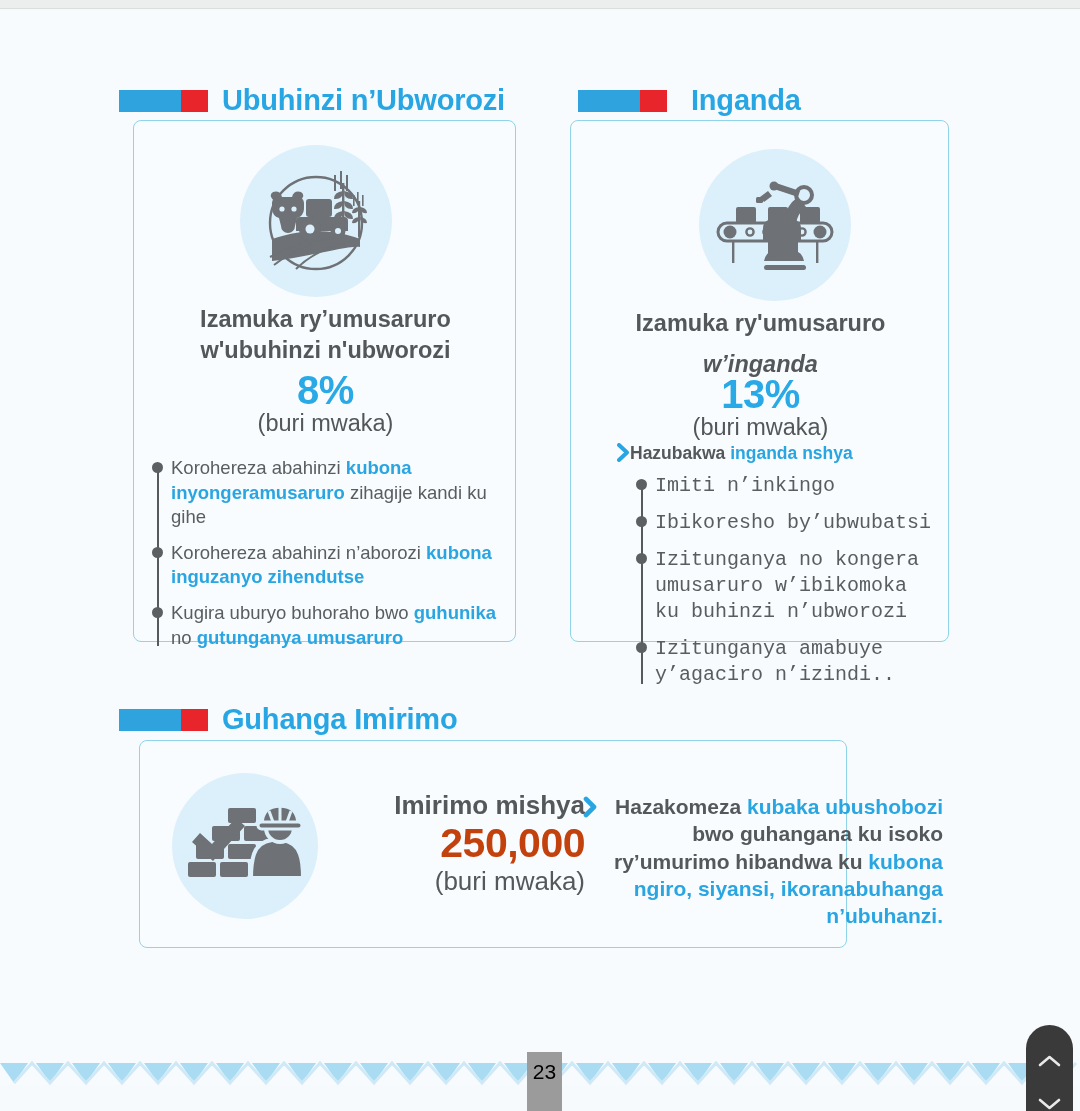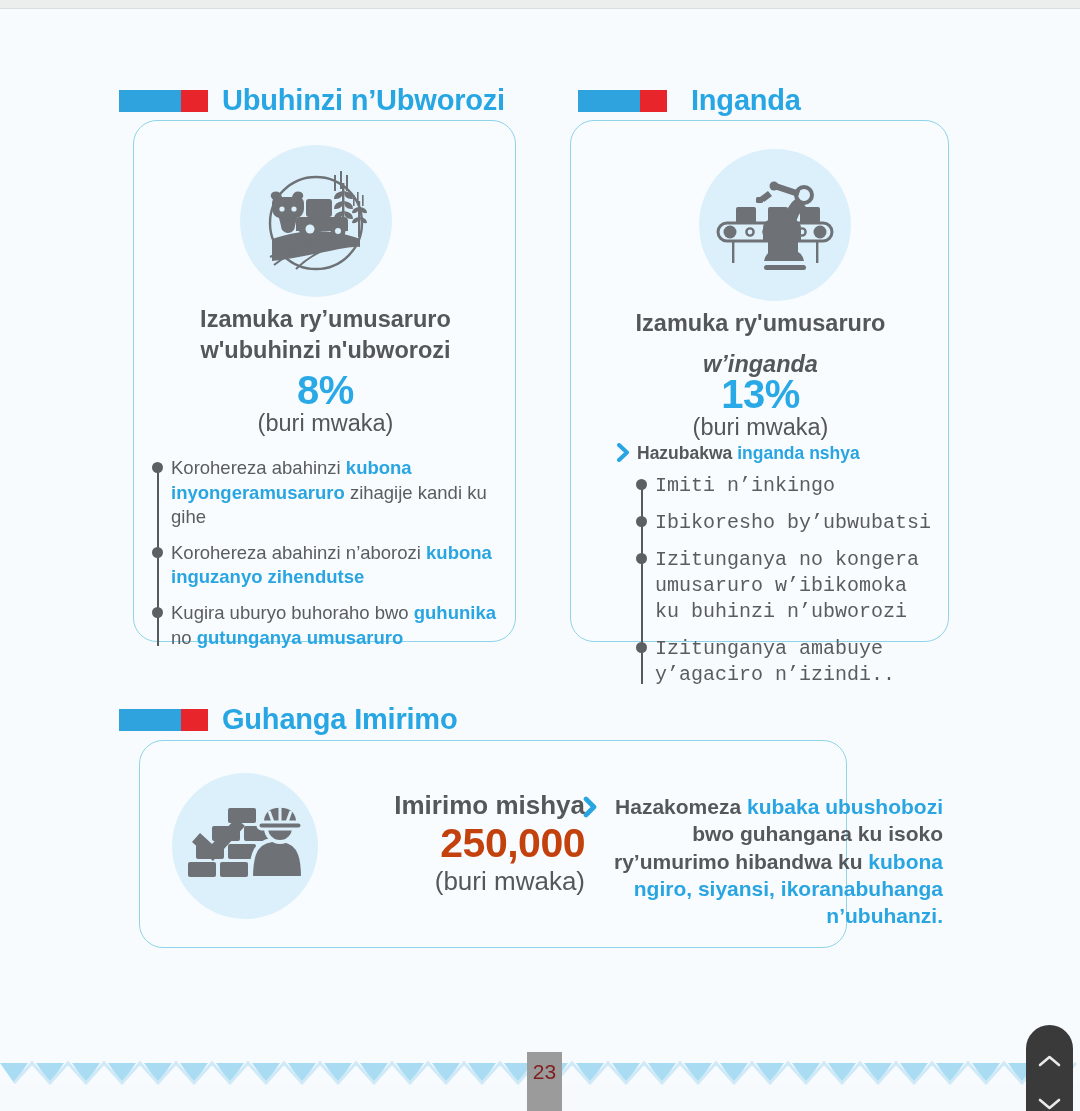--- a/index.html
+++ b/index.html
@@ -56,21 +56,21 @@
     font-weight: bold;
     letter-spacing: -0.2px;
     white-space: nowrap;
   }
 
   
   .card {
     position: absolute;
     background: #f9fcfe;
     border: 1.6px solid #8fd4e8;
-    border-radius: 24px;
+    border-radius: 8px;
   }
 
   .icon-circle {
     background: #dcf0fb;
     border-radius: 50%;
     display: flex;
     align-items: center;
     justify-content: center;
   }
 
@@ -126,21 +126,20 @@
     background: #5d6063;
   }
   .tl-item:last-child { margin-bottom: 0; }
 
   .hl { color: #29a5e2; font-weight: bold; }
 
   
   .chev-row {
     display: flex;
     align-items: flex-start;
-    gap: 7px;
   }
   .chev {
     flex-shrink: 0;
     color: #29a5e2;
     line-height: 1;
   }
 
   
   .zigzag {
     position: absolute;
@@ -152,21 +151,21 @@
   }
 
   
   .page-badge {
     position: absolute;
     left: 527px;
     top: 1052px;
     width: 35px;
     height: 59px;
     background: #9b9b9b;
-    color: #7f1d1d;
+    color: #000000;
     font-size: 21px;
     display: flex;
     align-items: flex-start;
     justify-content: center;
     padding-top: 8px;
   }
 
   
   .scroll-nav {
     position: absolute;

